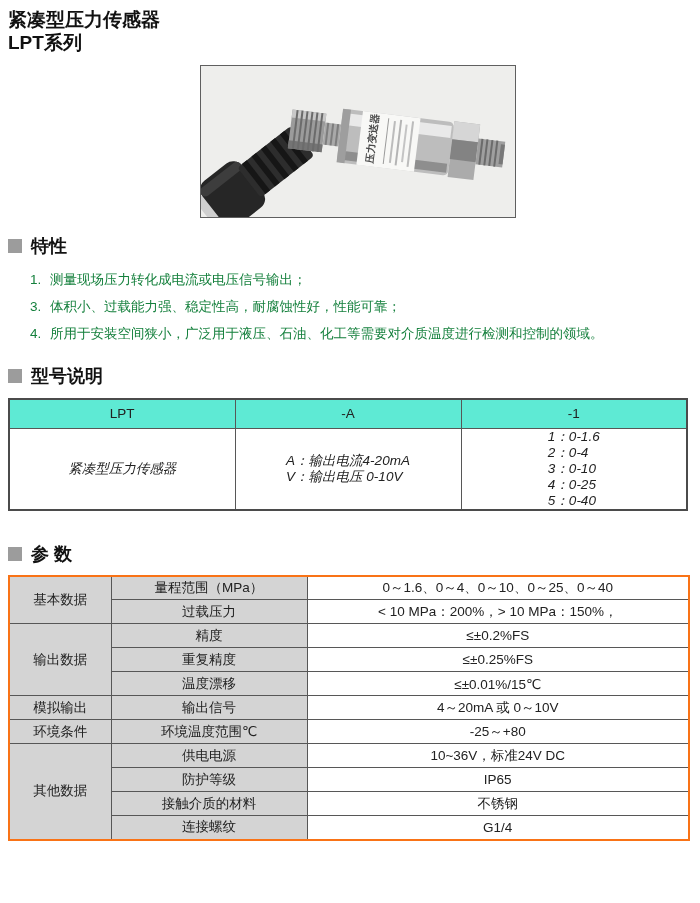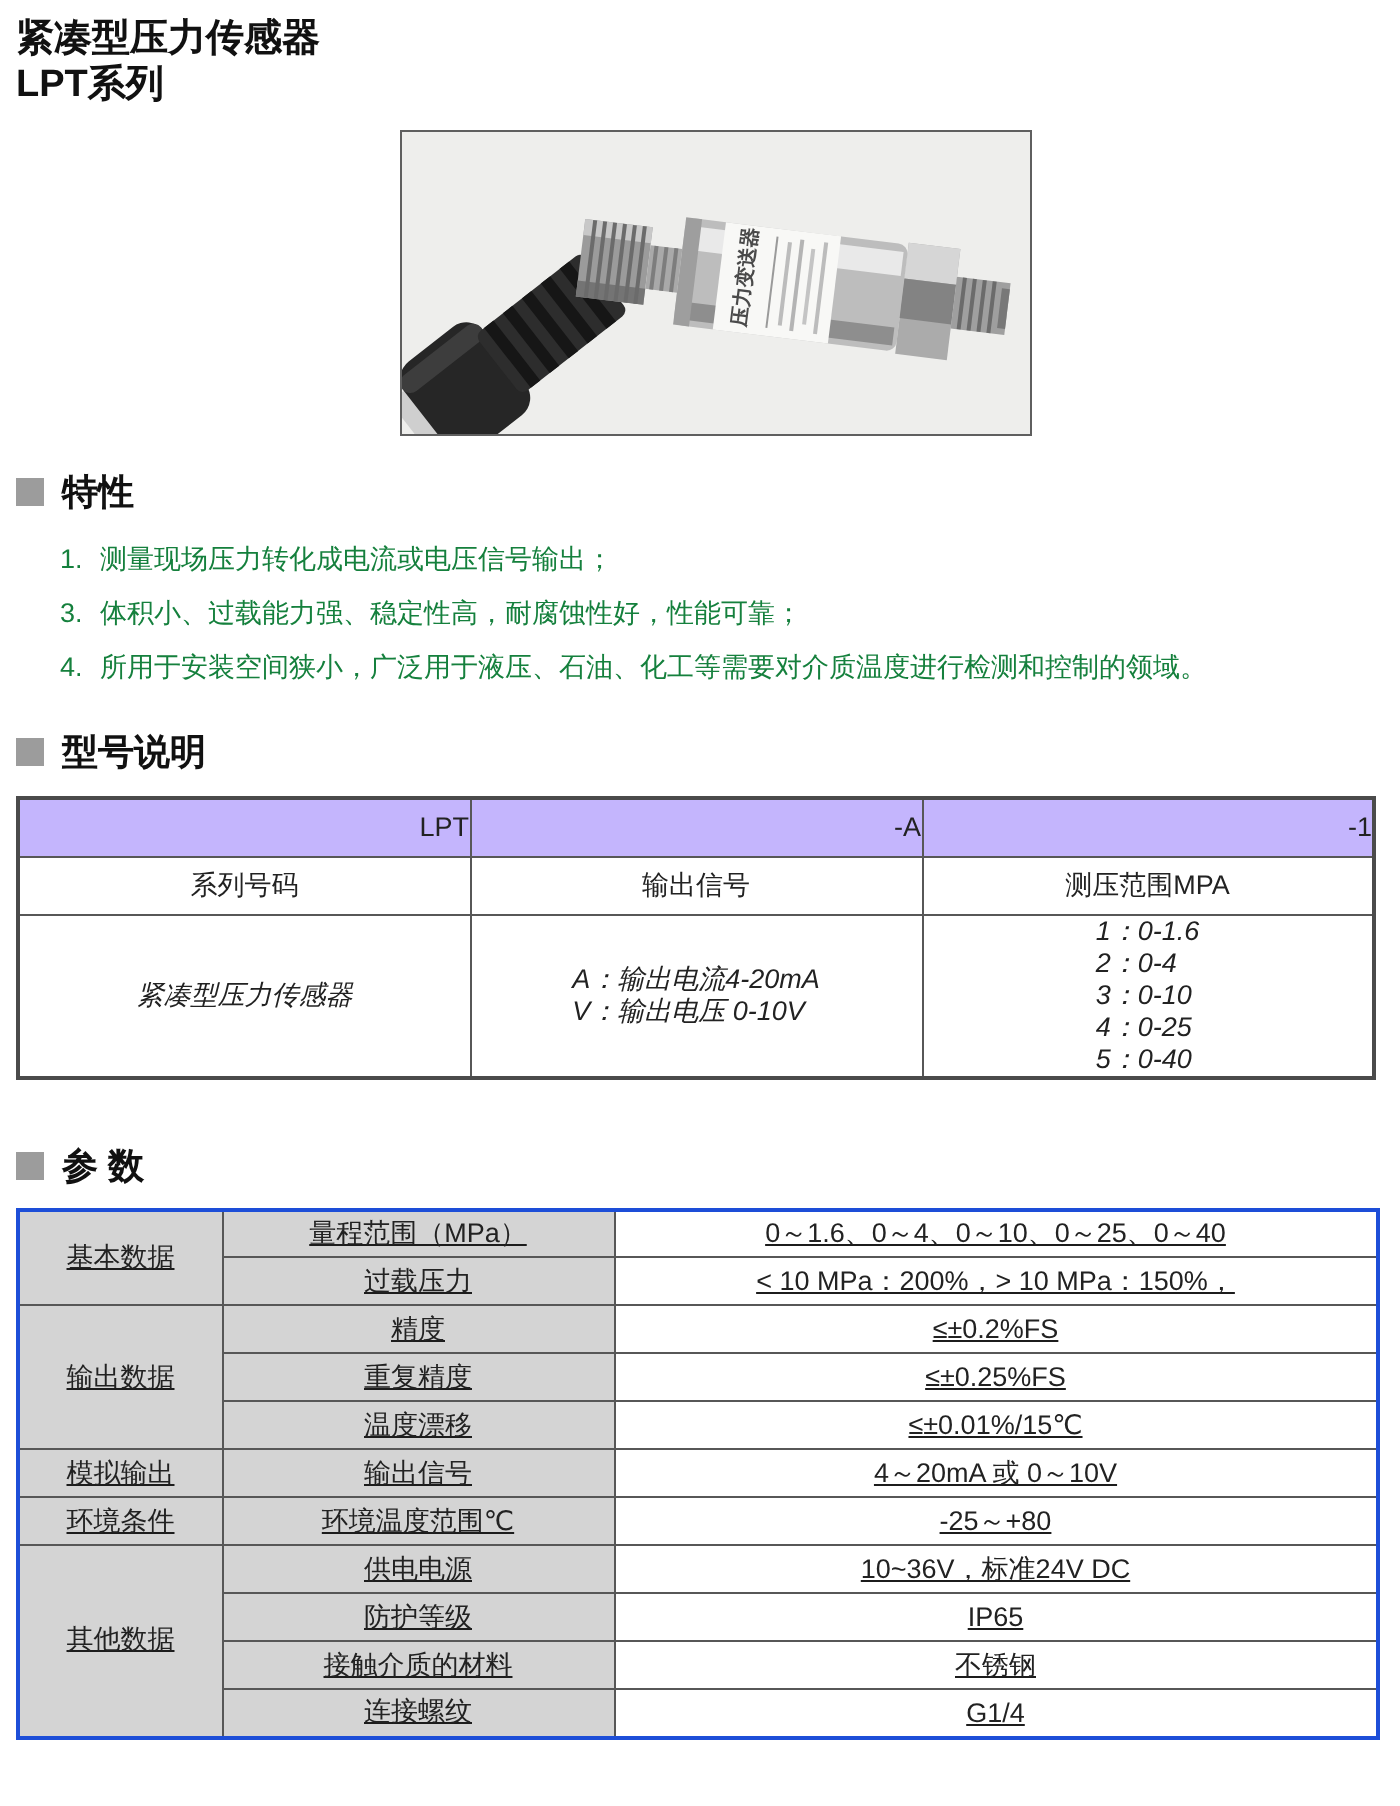--- a/index.html
+++ b/index.html
@@ -29,27 +29,27 @@
 
   .sec-features { margin-top: 16px; }
   .feature-list { margin: 8px 0 0 22px; }
   .feature-item { font-size: 13.5px; color: #15803d; line-height: 27px; white-space: nowrap; }
   .feature-item .num { display: inline-block; min-width: 20px; }
 
   .sec-model { margin-top: 17px; }
   table { border-collapse: collapse; width: 680px; table-layout: fixed; }
   .model-table { margin-top: 10px; border: 2px solid #4b4b4b; }
   .model-table td { border: 1px solid #575757; text-align: center; font-size: 13.5px; color: #222; }
-  .model-table .hdr td { background: #c4b5fd; height: 29px; text-align: right; }
+  .model-table .hdr td { background: #5eead4; height: 29px; }
   .model-table .lbl td { height: 29px; }
   .model-table .val td { height: 80px; vertical-align: middle; font-style: italic; }
   .stack { display: inline-block; text-align: left; line-height: 16px; }
 
   .sec-params { margin-top: 31px; }
-  .params-table { margin-top: 9px; border: 2px solid #1d4ed8; text-decoration: underline; }
+  .params-table { margin-top: 9px; border: 2px solid #f97316; }
   .params-table td { border: 1px solid #575757; text-align: center; font-size: 13.5px; color: #222; height: 24px; }
   .params-table td.cat, .params-table td.lbl { background: #d4d4d4; }
   .params-table col.c1 { width: 102px; }
   .params-table col.c2 { width: 196px; }
   .params-table col.c3 { width: 382px; }
 </style>
 </head>
 <body>
 
 <div class="doc-title">紧凑型压力传感器</div>
@@ -135,25 +135,20 @@
   <div class="section-head">
     <span class="section-bullet"></span>
     <span class="section-title">型号说明</span>
   </div>
   <table class="model-table">
     <tbody>
         <tr class="hdr">
       <td>LPT</td>
       <td>-A</td>
       <td>-1</td>
-    </tr>
-    <tr class="lbl">
-      <td>系列号码</td>
-      <td>输出信号</td>
-      <td>测压范围MPA</td>
     </tr>
     <tr class="val">
       <td>紧凑型压力传感器</td>
       <td>
         <span class="stack">
           <span style="display:block">A：输出电流4-20mA</span>
           <span style="display:block">V：输出电压 0-10V</span>
         </span>
       </td>
       <td>

